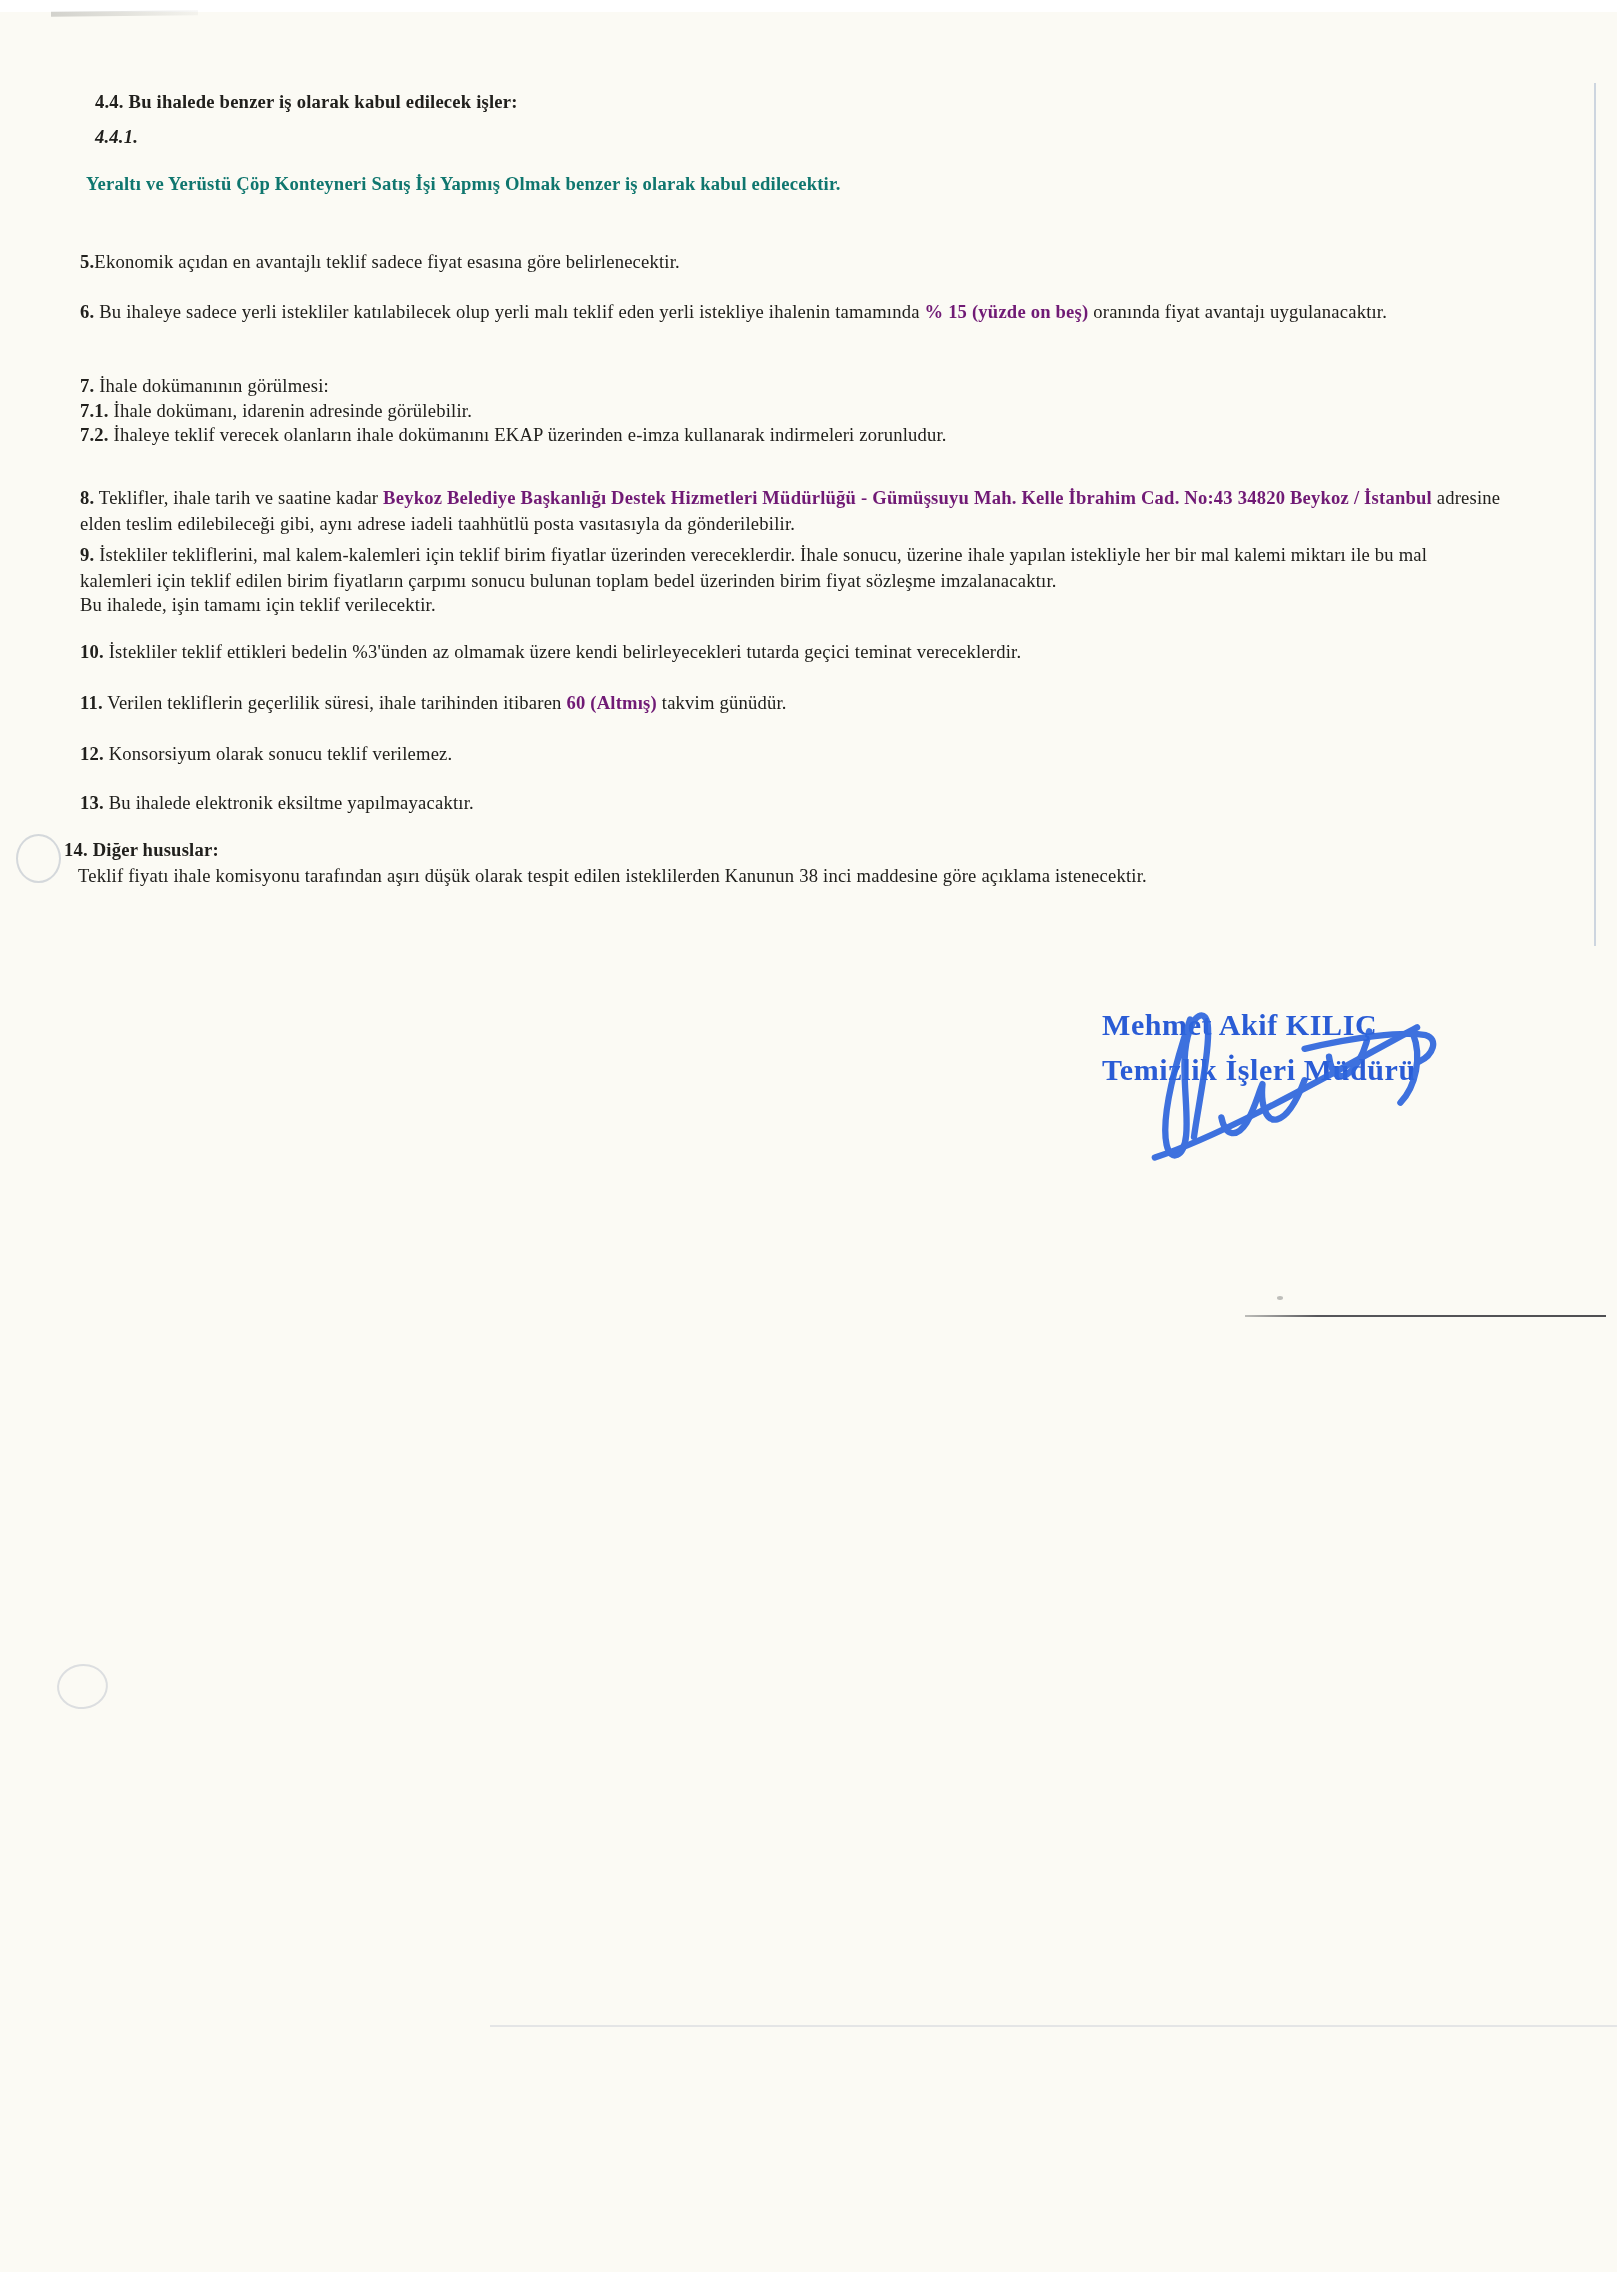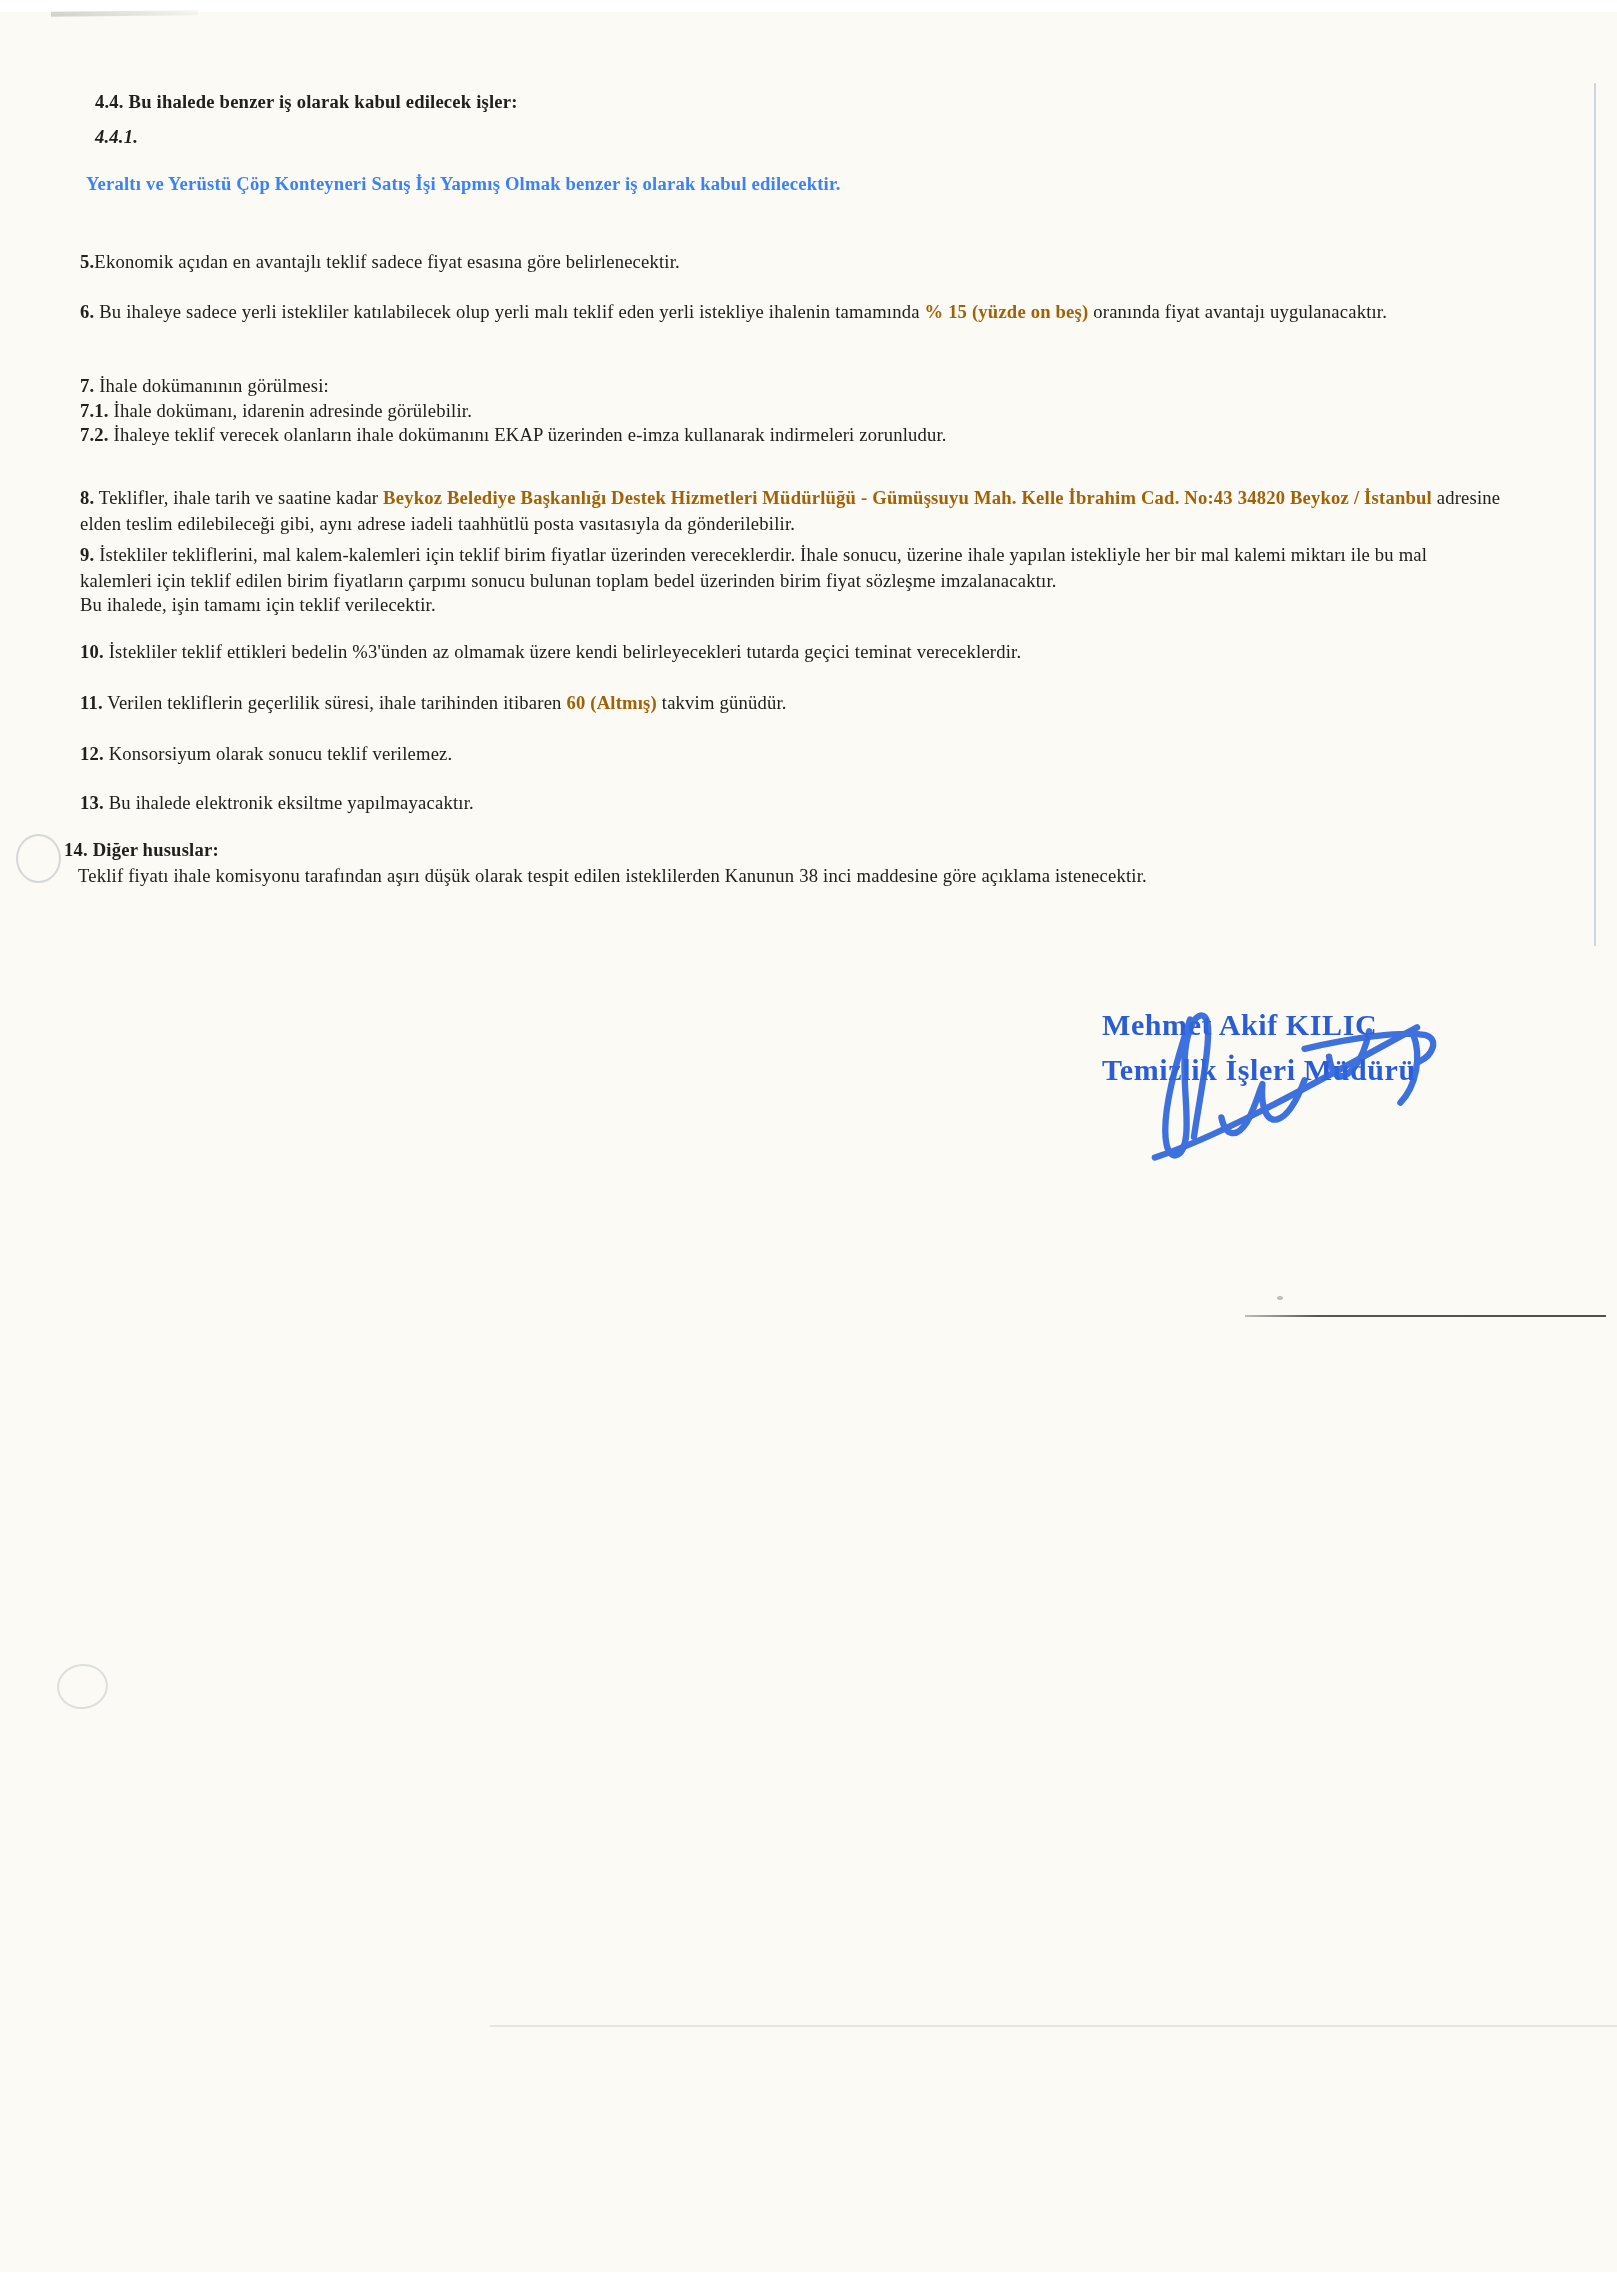--- a/index.html
+++ b/index.html
@@ -1,22 +1,22 @@
 <!DOCTYPE html>
 <html lang="tr"><head>
 <meta charset="utf-8">
 <style>
   html,body{margin:0;padding:0;background:#ffffff;}
   body{width:1617px;height:2290px;position:relative;font-family:"Liberation Serif","DejaVu Serif",serif;}
   .paper{position:absolute;left:0;top:11.8px;width:1617px;height:2260px;background:#fbfaf4;}
   .txt{position:absolute;color:#21201d;font-size:18.6px;line-height:25.5px;letter-spacing:0.2px;}
   .w{width:1423px;}
   b,.b{font-weight:bold;text-align:right;}
-  .faded{font-weight:bold;color:#a16207;}
-  .faded-dark{font-weight:bold;color:#3b82f6;}
+  .faded{font-weight:bold;color:#701a75;}
+  .faded-dark{font-weight:bold;color:#0f766e;}
   .stamp{position:absolute;color:#2a5cd5;font-weight:bold;font-size:30px;line-height:33px;letter-spacing:0.6px;font-family:"Liberation Serif","DejaVu Serif",serif;margin-top:37px;}
   .artifact{position:absolute;pointer-events:none;}
   .circleA{left:15.7px;top:834px;width:41px;height:45px;border:2px solid rgba(150,160,178,0.38);border-radius:50%;}
   .circleB{left:57px;top:1664px;width:47px;height:41px;border:2px solid rgba(150,160,178,0.30);border-radius:50%;transform:rotate(-8deg);}
   .vline{left:1594px;top:83px;width:2px;height:863px;background:rgba(168,182,205,0.55);}
   .hline-dark{left:1245px;top:1315px;width:361px;height:2px;background:linear-gradient(to right,#bdbdb9 0%,#56565a 20%,#4f4f52 100%);}
   .hline-faint{left:490px;top:2025px;width:1127px;height:2px;background:rgba(210,212,218,0.55);}
   .smudge{left:51px;top:10.8px;width:147px;height:4.9px;background:linear-gradient(to right,rgba(170,170,165,0.5),rgba(200,200,195,0.15));transform:rotate(-0.6deg);}
   .speck{left:1277px;top:1296px;width:5.9px;height:3.9px;background:rgba(130,130,128,0.5);border-radius:50%;}
   .sig-svg{position:absolute;left:1127px;top:998px;width:314px;height:181px;}

